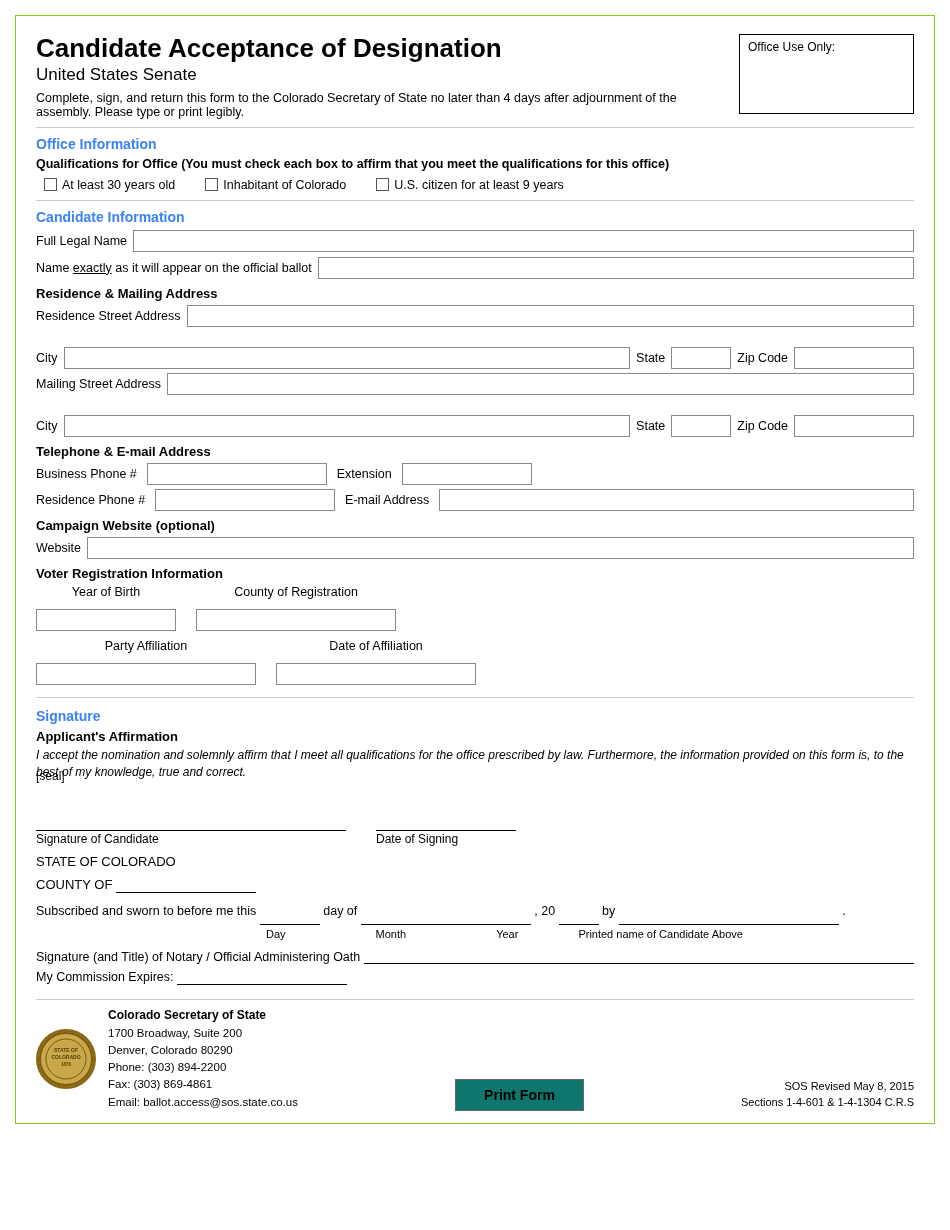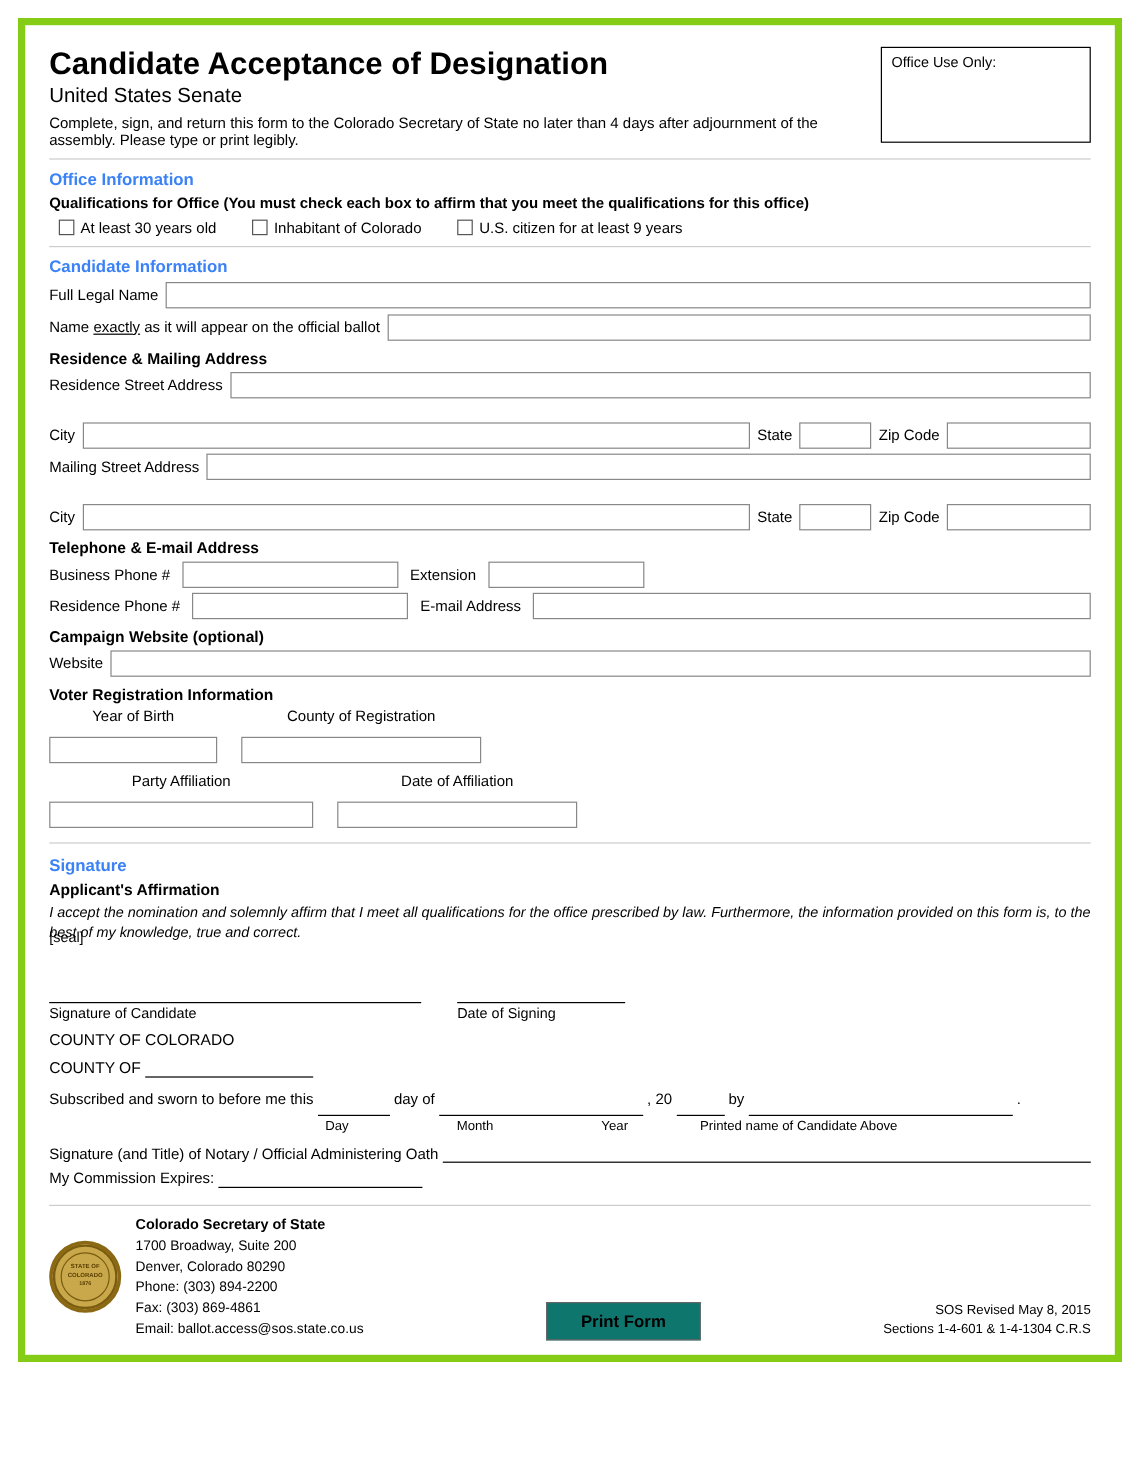--- a/index.html
+++ b/index.html
@@ -7,21 +7,21 @@
       font-family: Arial, sans-serif;
       font-size: 13px;
       background: #fff;
       color: #000;
       width: 950px;
       min-height: 1230px;
     }
     .page {
       width: 920px;
       margin: 15px auto;
-      border: 6px solid #84cc16;
+      border: 1px solid #84cc16;
       padding: 18px 20px 12px 20px;
     }
     .header-row {
       display: flex;
       justify-content: space-between;
       align-items: flex-start;
       margin-bottom: 8px;
     }
     .header-title-block { flex: 1; }
     .main-title {
@@ -494,21 +494,21 @@
       <div>
         <div class="sig-line"></div>
         <div class="sig-label">Signature of Candidate</div>
       </div>
       <div>
         <div class="date-sig-line"></div>
         <div class="sig-label">Date of Signing</div>
       </div>
     </div>
 
-    <div class="state-county">COUNTY OF COLORADO</div>
+    <div class="state-county">STATE OF COLORADO</div>
 
     <div class="state-county">
       <span>COUNTY OF</span>
       <span class="fill-line" style="min-width:140px;">&nbsp;</span>
     </div>
 
     <div class="subscribed-row">
       <span>Subscribed and sworn to before me this</span>
       <span class="fill-line" style="min-width:60px;">&nbsp;</span>
       <span>day of</span>

